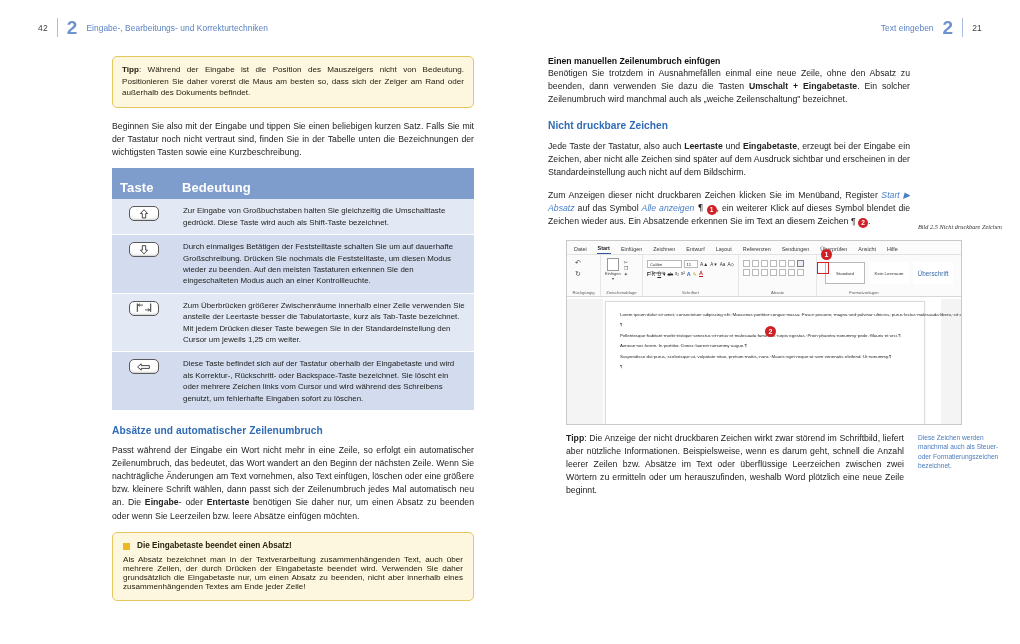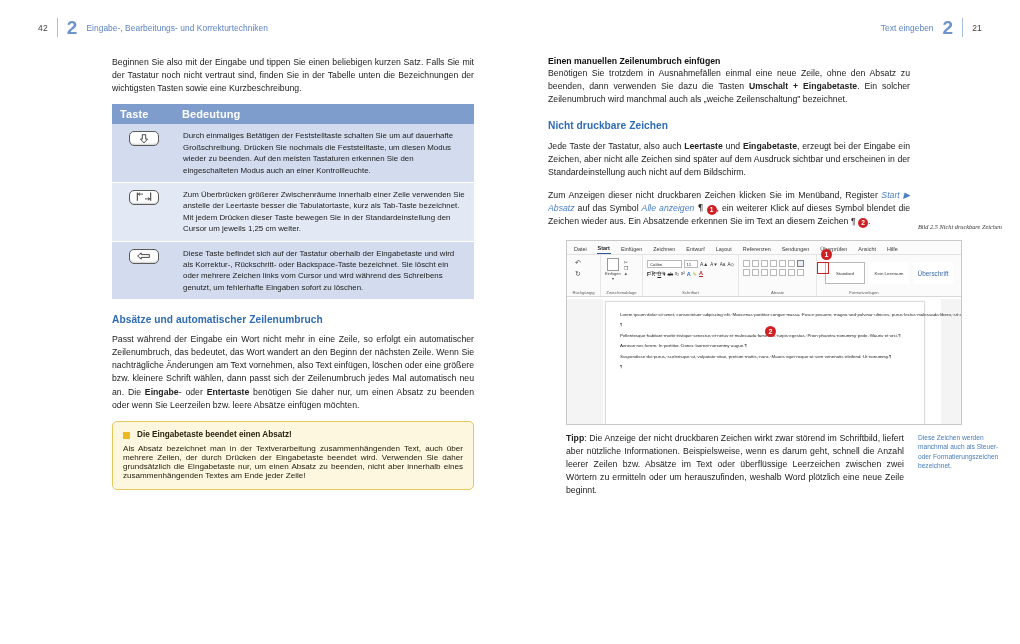--- a/index.html
+++ b/index.html
@@ -62,22 +62,22 @@
   .notebox .nb-title {
     font-size: 8.2px; font-weight: 700; color: #2b2410; margin-bottom: 5px;
     display: flex; align-items: flex-end; gap: 7px;
   }
   .nb-square { width: 7px; height: 7px; background: #edb820; display:inline-block; }
   .notebox p { font-size: 8.1px; line-height: 9px; color: #262010; text-align: justify; }
 
   
   table.keytbl { width: 100%; border-collapse: collapse; margin: 3px 0 14px 0; }
   table.keytbl th {
-    background: #7e9ccc; color: #fff; font-size: 11px; font-weight: 700;
-    text-align: left; padding: 4px 8px 4px 8px; letter-spacing: .1px;
+    background: #7e9ccc; color: #fff; font-size: 13px; font-weight: 700;
+    text-align: left; padding: 12px 8px 4px 8px; letter-spacing: .1px;
   }
   table.keytbl th.c1 { width: 62px; }
   table.keytbl td {
     font-size: 7.9px; line-height: 11.4px; color: #1c1c1c; padding: 6px 8px 6px 9px;
     vertical-align: top; border-bottom: 1px solid #ffffff;
   }
   table.keytbl tr.r-odd td { background: #e3e9f4; }
   table.keytbl tr.r-even td { background: #d2dcee; }
   table.keytbl td.kc { text-align: center; padding-top: 7px; }
 
@@ -160,31 +160,44 @@
 
   <div class="runhead right">
     <span class="runtitle">Text eingeben</span>
     <span class="chapnum">2</span>
     <span class="vrule"></span>
     <span class="folio">21</span>
   </div>
 
   <div class="col left">
 
+    <div class="tipbox">
+      <p><b>Tipp</b><span>: Während der Eingabe ist die Position des Mauszeigers nicht von Bedeutung. Positionieren Sie daher vorerst die Maus am besten so, dass sich der Zeiger am Rand oder außerhalb des Dokuments befindet.</span></p>
+    </div>
 
     <p class="body">Beginnen Sie also mit der Eingabe und tippen Sie einen beliebigen kurzen Satz. Falls Sie mit der Tastatur noch nicht vertraut sind, finden Sie in der Tabelle unten die Bezeichnungen der wichtigsten Tasten sowie eine Kurzbeschreibung.</p>
 
     <table class="keytbl">
       <thead>
         <tr>
           <th class="c1">Taste</th>
           <th>Bedeutung</th>
         </tr>
       </thead>
       <tbody>
+        <tr class="r-odd">
+          <td class="kc">
+            <span class="keycap">
+              <svg width="12" height="11" viewBox="0 0 12 11">
+                  <path d="M6 1.2 L9.6 5 H7.7 V9.4 H4.3 V5 H2.4 Z" fill="none" stroke="#333" stroke-width="0.9"></path>
+                </svg>
+            </span>
+          </td>
+          <td>Zur Eingabe von Großbuchstaben halten Sie gleichzeitig die Umschalttaste gedrückt. Diese Taste wird auch als Shift-Taste bezeichnet.</td>
+        </tr>
         <tr class="r-even">
           <td class="kc">
             <span class="keycap">
               <svg width="12" height="11" viewBox="0 0 12 11">
                   <path d="M6 9.4 L2.4 5.6 H4.3 V1.2 H7.7 V5.6 H9.6 Z" fill="none" stroke="#333" stroke-width="0.9"></path>
                 </svg>
             </span>
           </td>
           <td>Durch einmaliges Betätigen der Feststelltaste schalten Sie um auf dauerhafte Großschreibung. Drücken Sie nochmals die Feststelltaste, um diesen Modus wieder zu beenden. Auf den meisten Tastaturen erkennen Sie den eingeschalteten Modus auch an einer Kontrollleuchte.</td>
         </tr>

